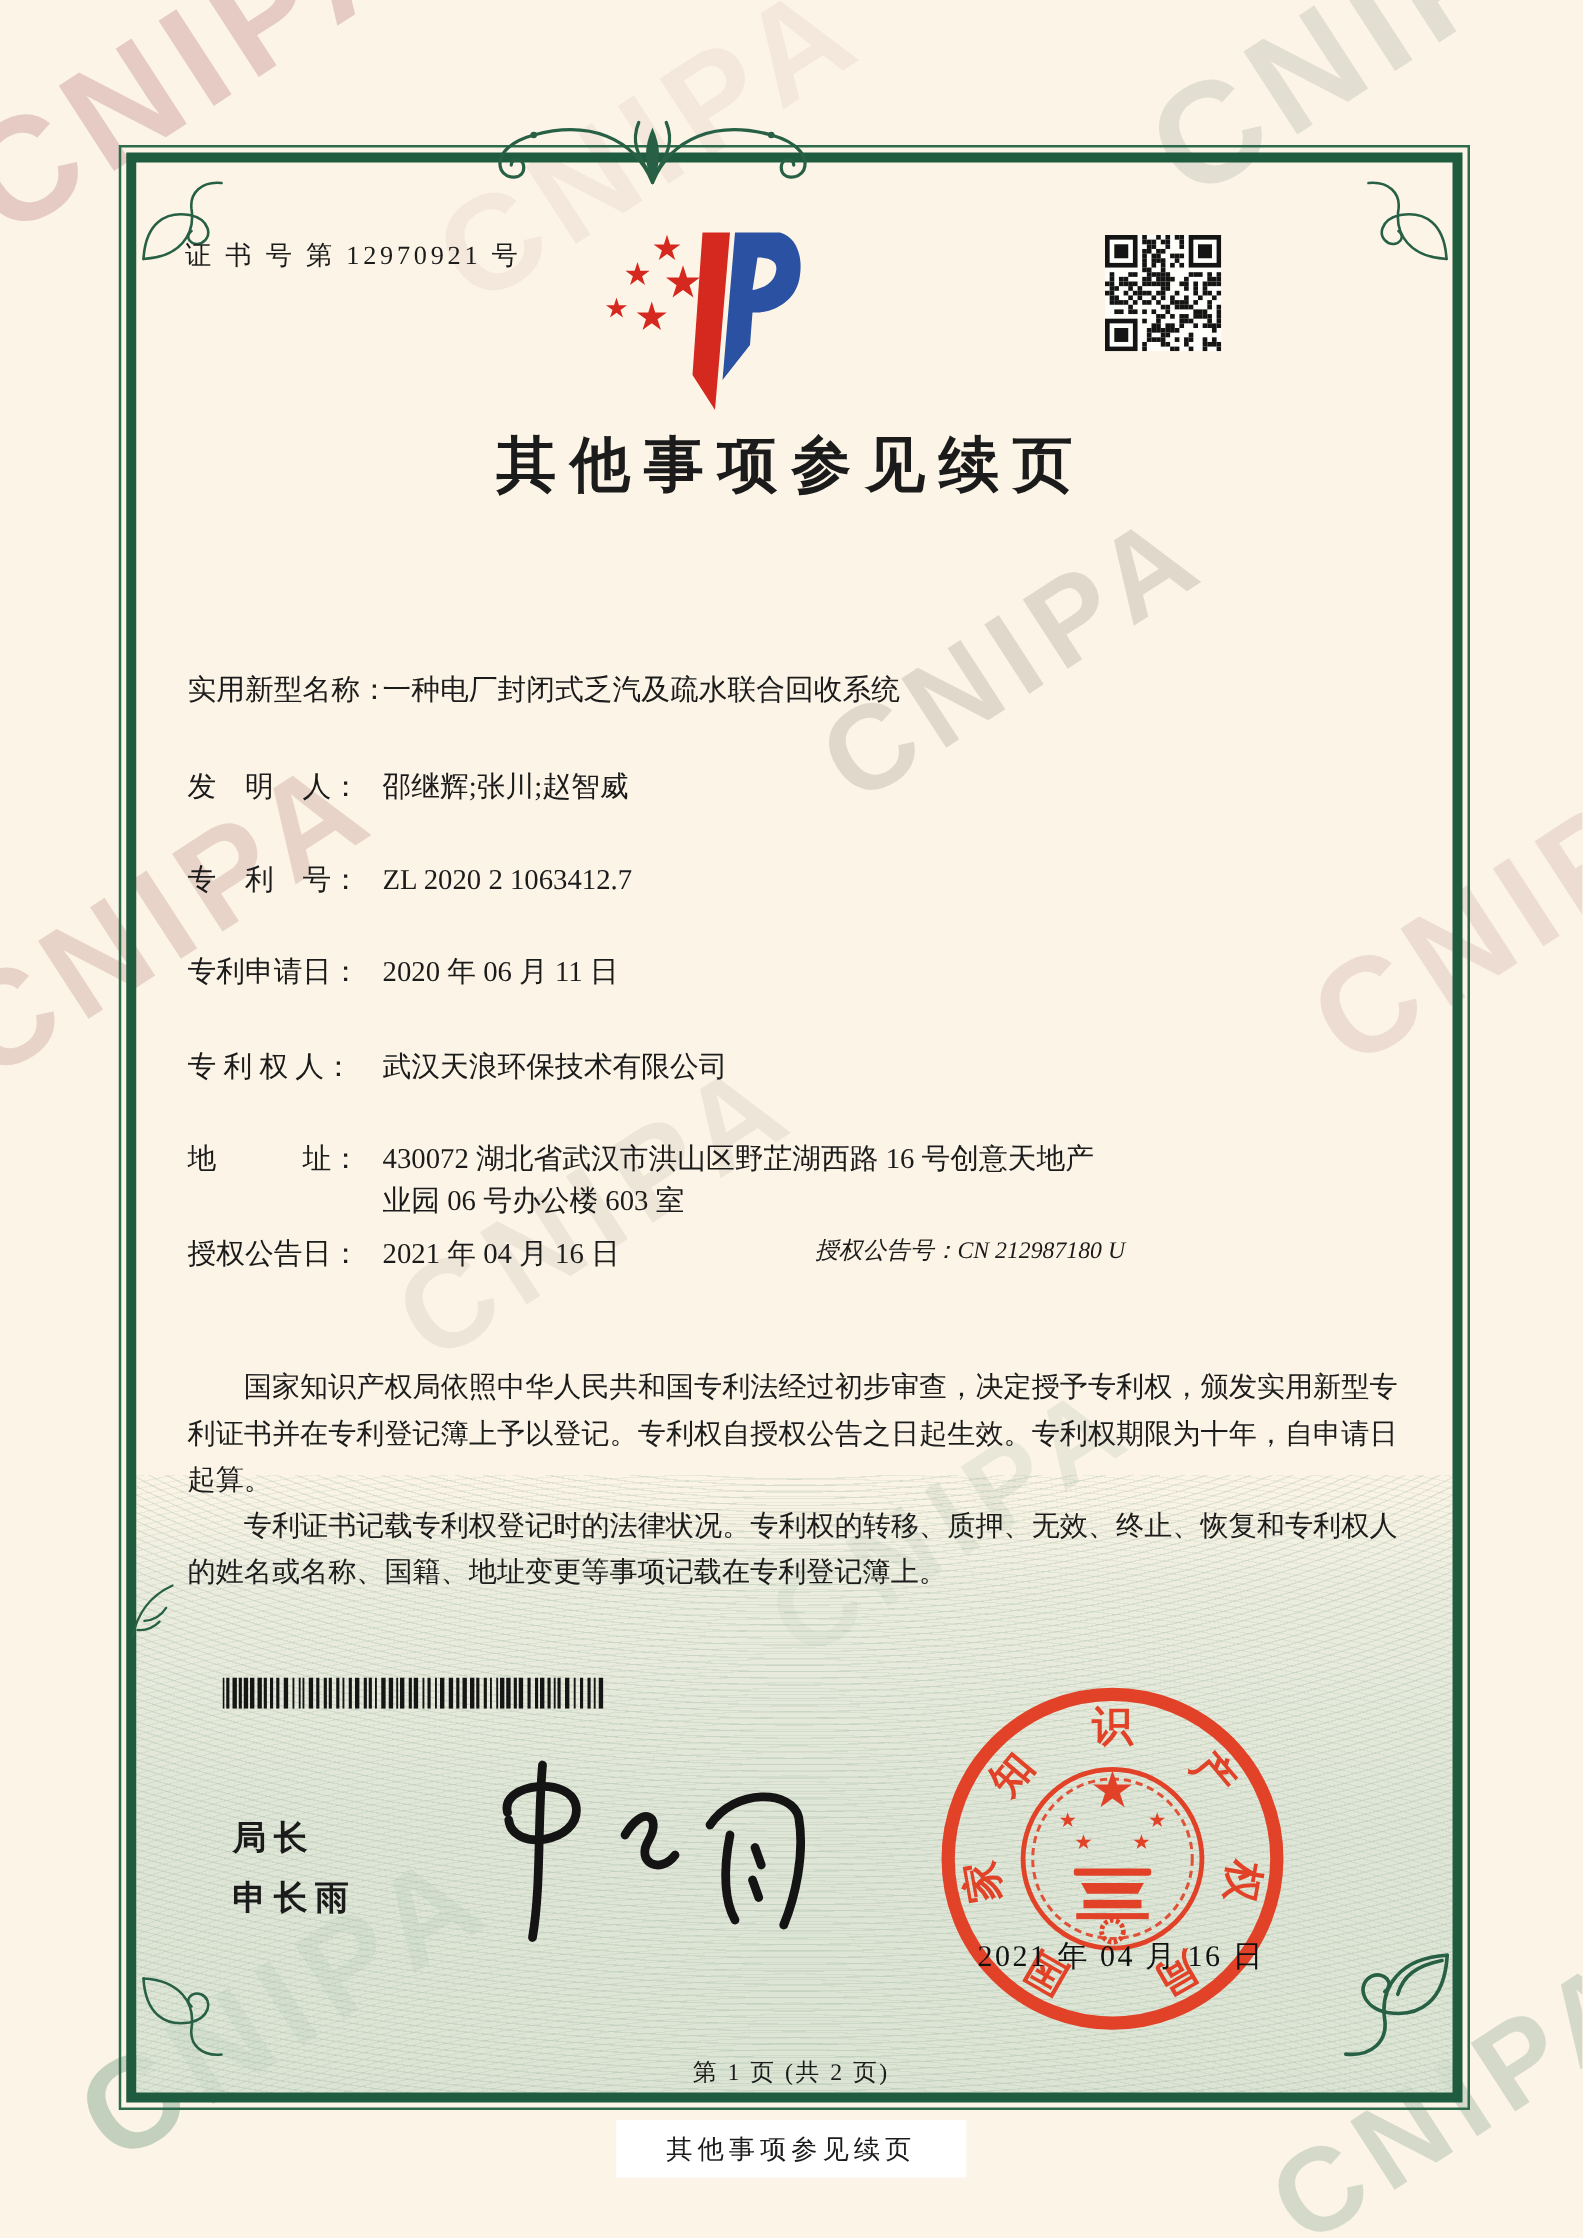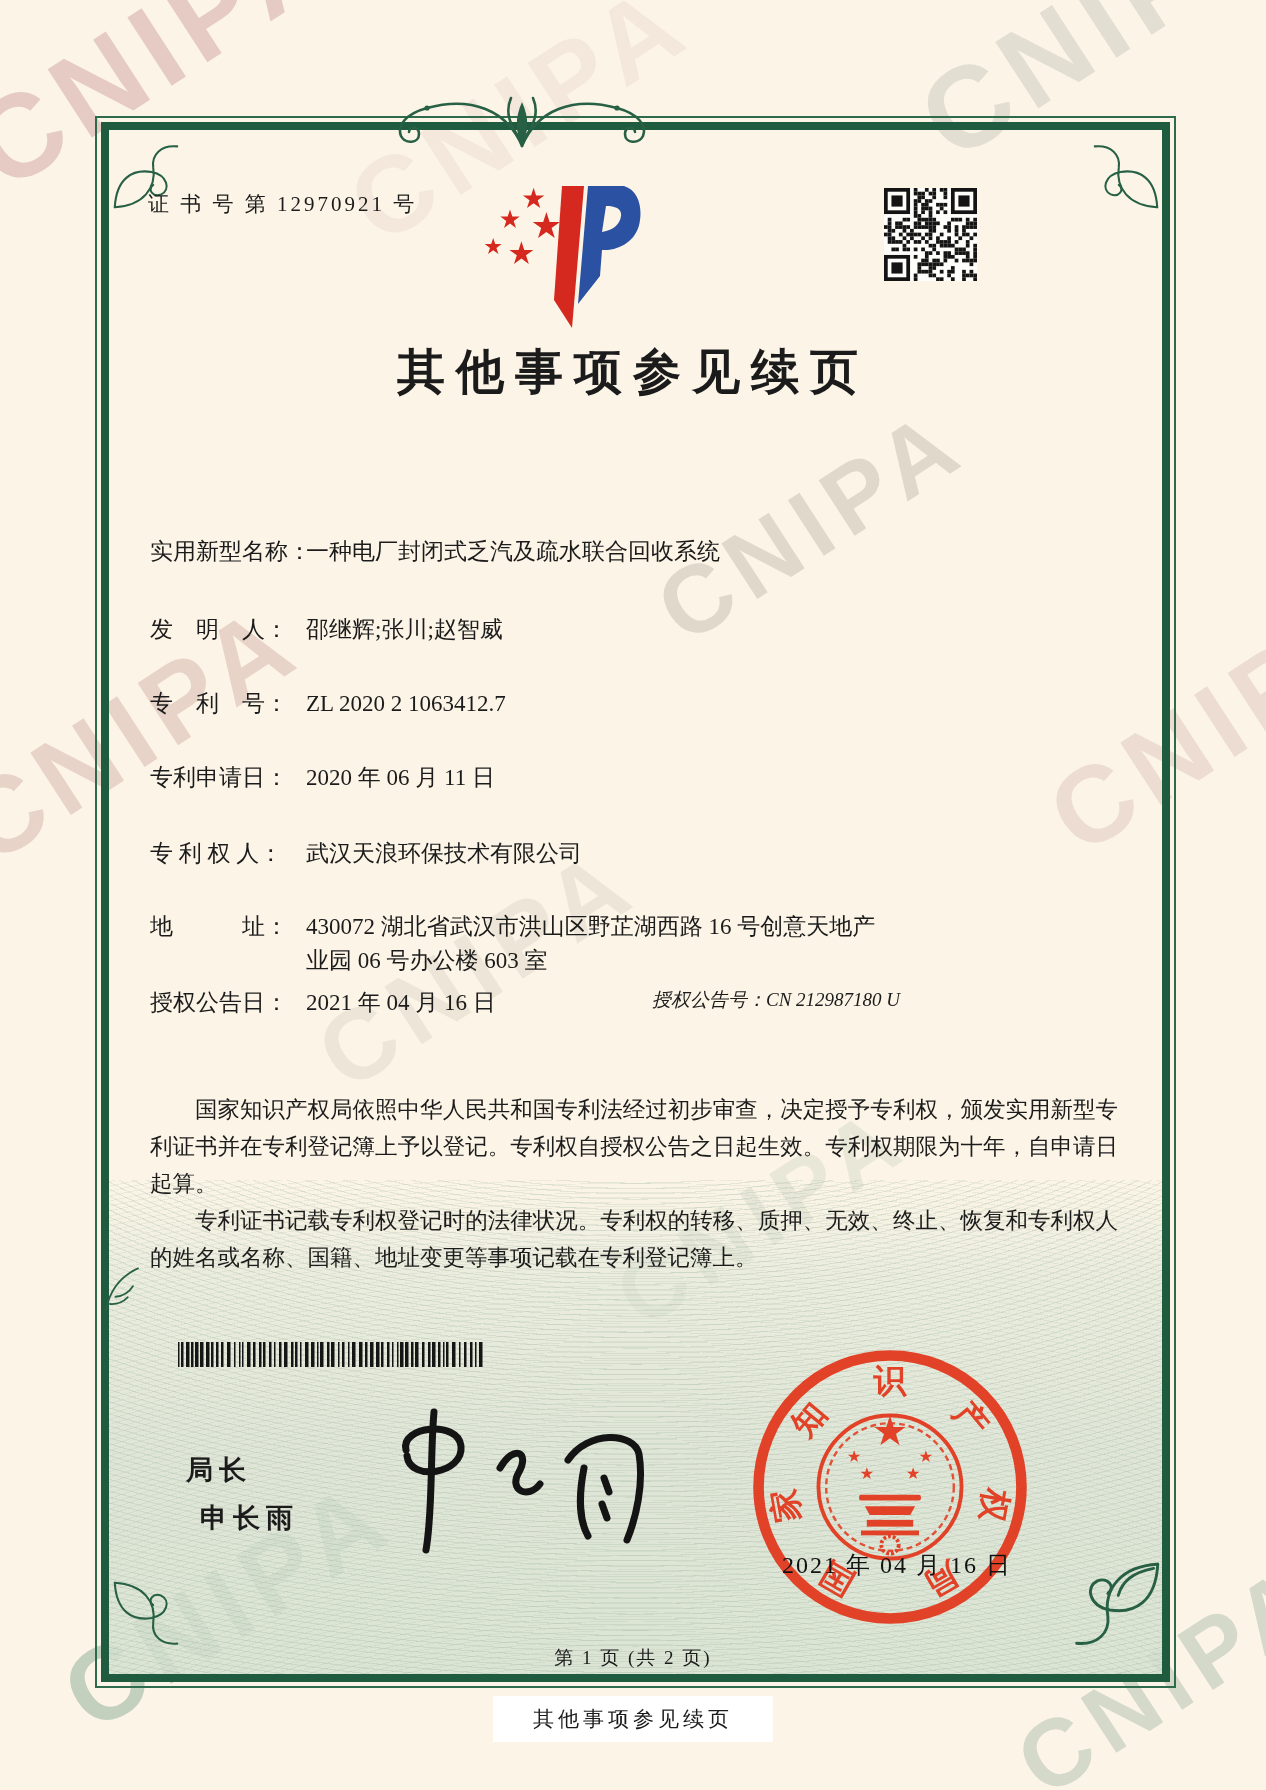--- a/index.html
+++ b/index.html
@@ -56,21 +56,21 @@
   
   .body-text{
     position:absolute;left:150px;top:1091px;width:968px;z-index:3;
     font-size:22.5px;line-height:37px;text-align:justify;color:#1c1c1c;
   }
   .body-text p{margin:0;text-indent:2em;}
   
   .barcode{position:absolute;left:178px;top:1342px;width:308px;height:25px;z-index:3;}
   .director-title{position:absolute;left:186px;top:1452px;font-size:27px;font-weight:600;
     letter-spacing:6px;font-family:"Liberation Sans","DejaVu Sans",sans-serif;z-index:3;text-align:right;}
-  .director-name{position:absolute;left:200px;top:1500px;font-size:27px;font-weight:600;
+  .director-name{position:absolute;left:186px;top:1500px;font-size:27px;font-weight:600;
     letter-spacing:6px;font-family:"Liberation Sans","DejaVu Sans",sans-serif;z-index:3;}
   .signature{position:absolute;left:372px;top:1398px;width:290px;height:172px;z-index:3;}
   .seal{position:absolute;left:745px;top:1342px;width:290px;height:290px;z-index:4;opacity:.95;}
   .seal-date{position:absolute;left:782px;top:1549px;font-size:24px;letter-spacing:2px;
     color:#111;z-index:5;white-space:nowrap;}
   .page-indicator{position:absolute;left:0;top:1632px;width:1266px;text-align:center;
     font-size:19px;letter-spacing:2px;z-index:3;margin-top:13px;}
   .note{
     position:absolute;left:633px;top:1696px;transform:translateX(-50%);
     background:#ffffff;padding:9px 40px;font-size:21px;letter-spacing:4px;z-index:3;white-space:nowrap;

